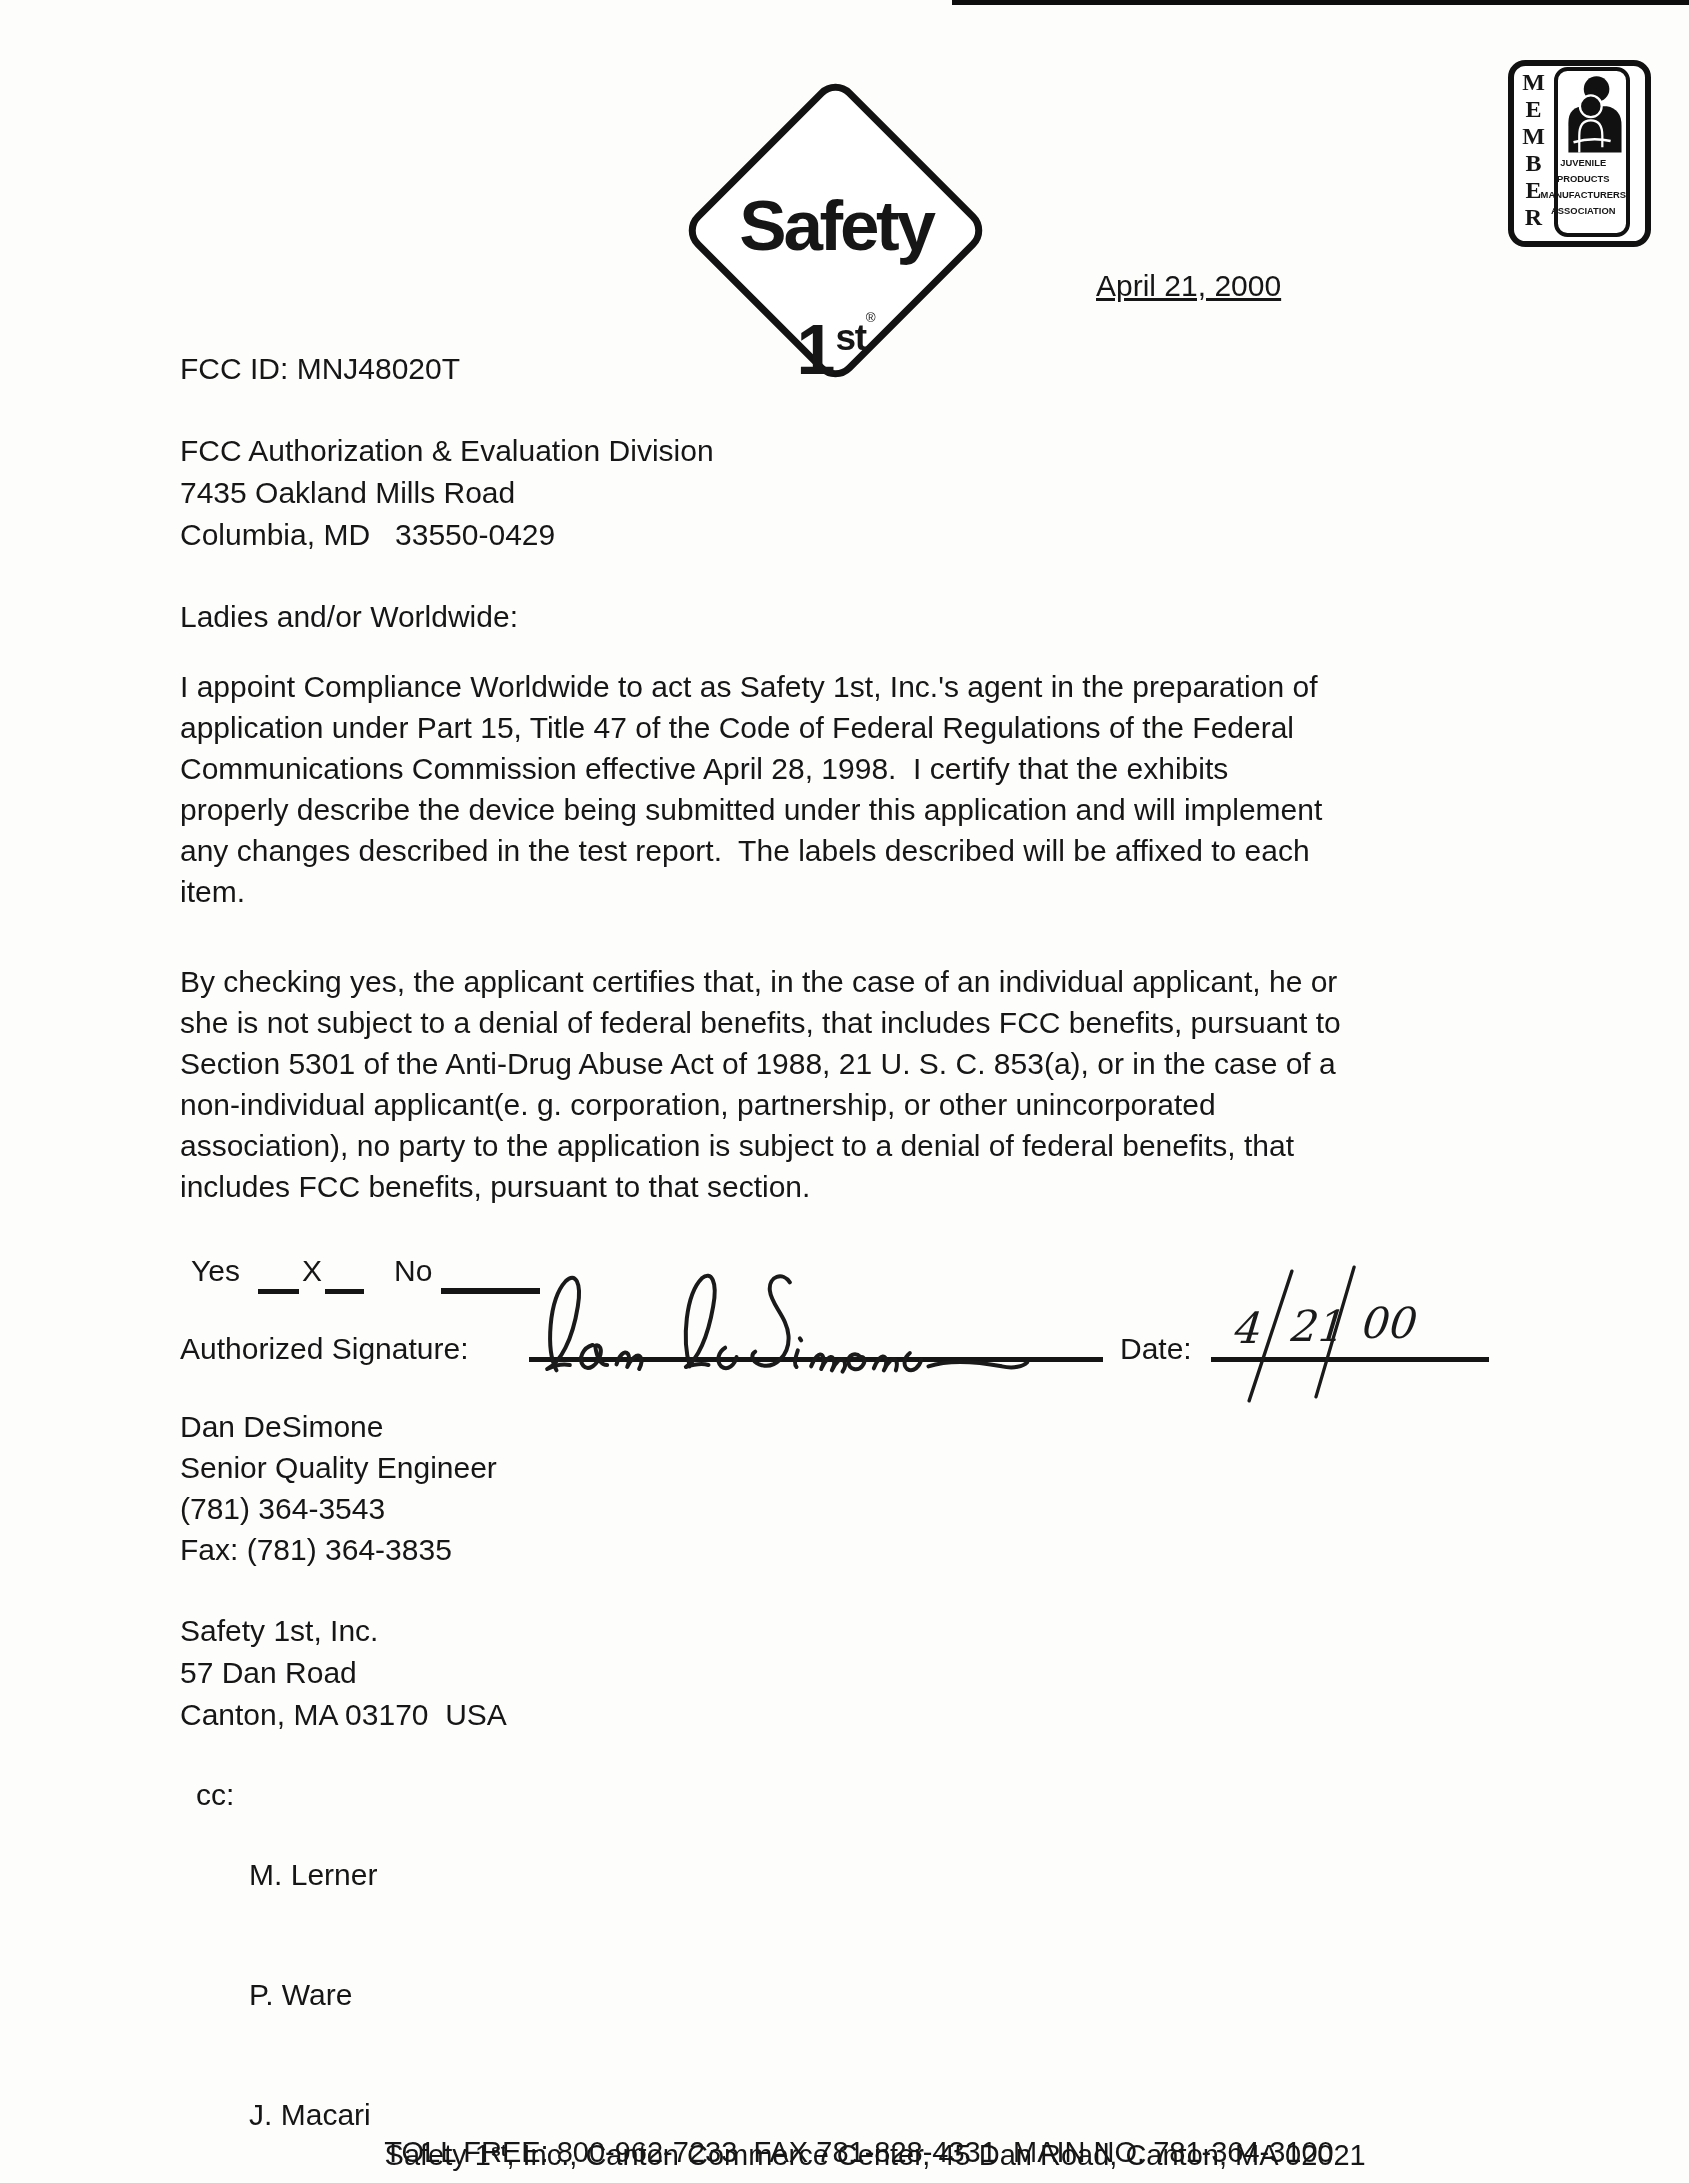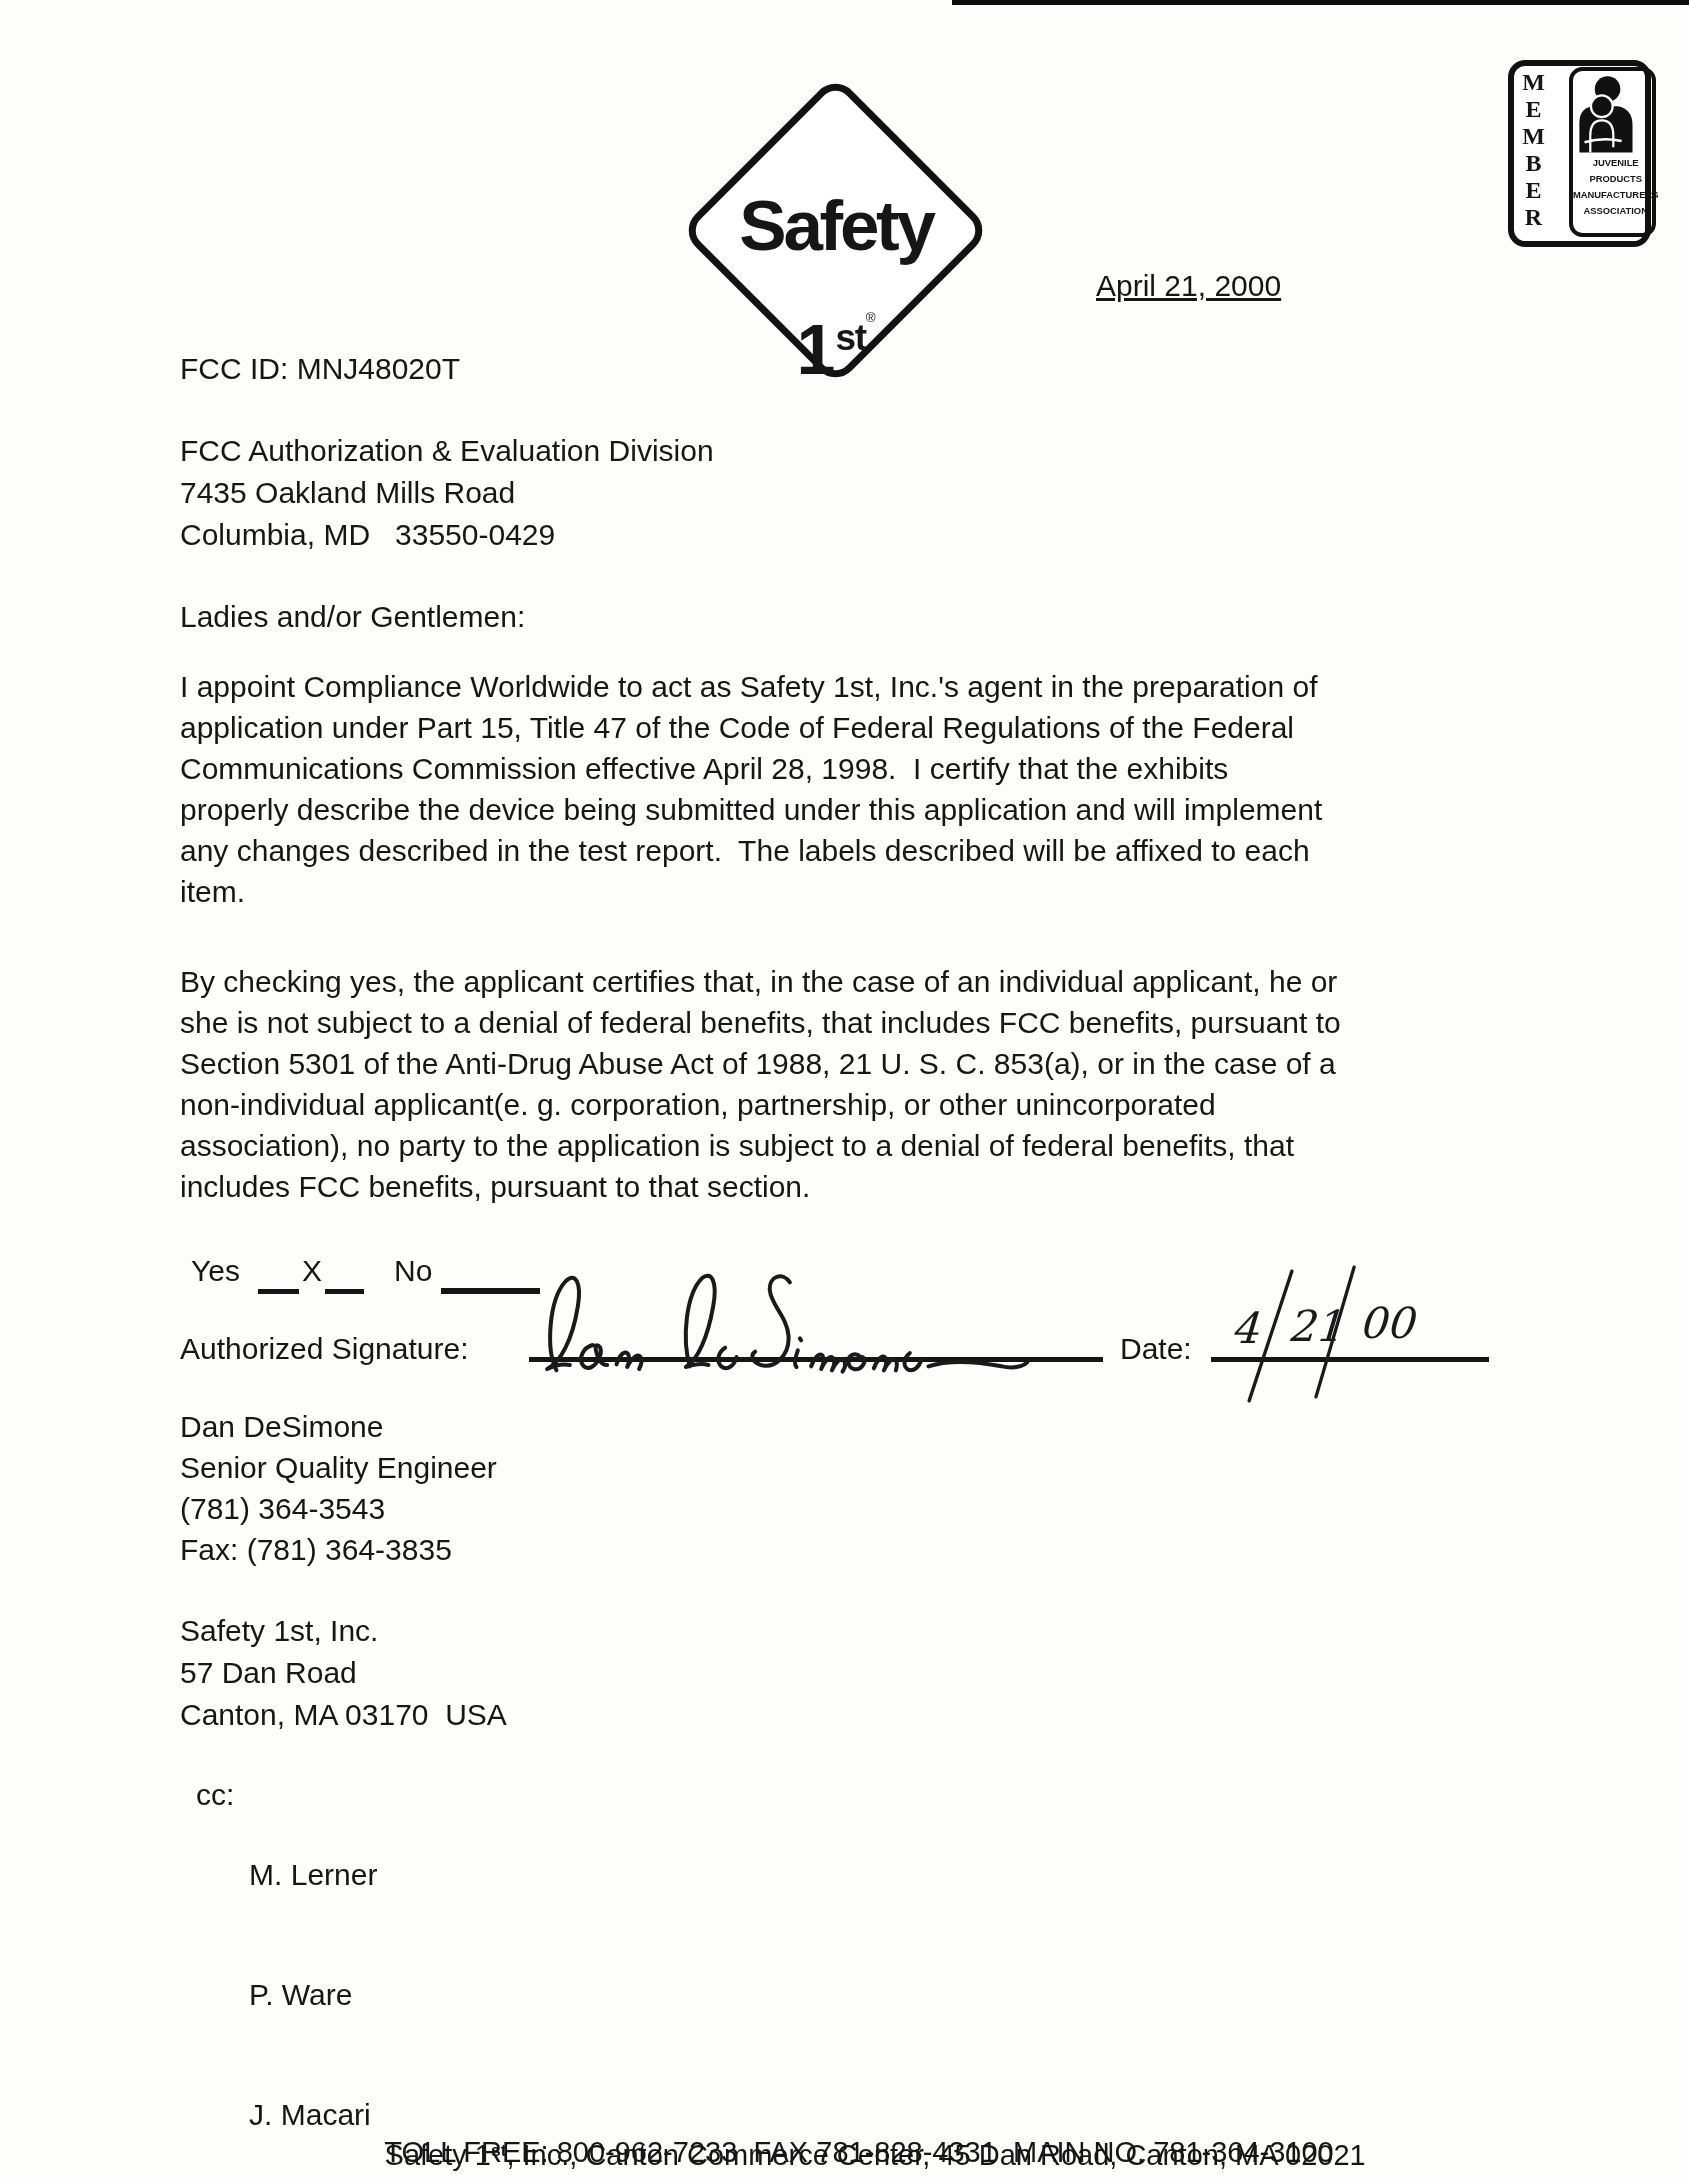--- a/index.html
+++ b/index.html
@@ -44,24 +44,24 @@
     border:6px solid #111;border-radius:17.4px;
     box-sizing:border-box;background:#fff;
   }
   .badge-letters{
     position:absolute;left:0;top:2.7px;width:39px;
     display:flex;flex-direction:column;align-items:center;
     font-family:"Liberation Serif", serif;
     font-size:24px;font-weight:bold;line-height:27px;
   }
   .badge-inner{
-    position:absolute;left:40px;top:1.3px;width:87px;height:170px;
+    position:absolute;left:40px;top:1.3px;width:76px;height:170px;
     border:4.7px solid #111;border-radius:13.4px;
     box-sizing:border-box;
-    display:flex;flex-direction:column;align-items:flex-start;margin-left:15px;
+    display:flex;flex-direction:column;align-items:flex-end;
   }
   .badge-icon{margin-top:4px;}
   .badge-org{
     margin-top:1.3px;text-align:center;
     font-size:9.4px;font-weight:bold;line-height:16px;
   }
 
   
   .sig-rule{background:#151515;}
 
@@ -122,21 +122,21 @@
   <div class="abs txt" style="left:1096px;top:265px;text-decoration:underline;">April 21, 2000</div>
 
   <div class="abs txt" style="left:180px;top:348px;">FCC ID: MNJ48020T</div>
 
   <div class="abs" style="left:180px;top:430px;">
     <div class="txt" style="line-height:42px;">FCC Authorization &amp; Evaluation Division</div>
     <div class="txt" style="line-height:42px;">7435 Oakland Mills Road</div>
     <div class="txt" style="line-height:42px;">Columbia, MD   33550-0429</div>
   </div>
 
-  <div class="abs txt" style="left:180px;top:596px;">Ladies and/or Gentlemen:</div>
+  <div class="abs txt" style="left:180px;top:596px;">Ladies and/or Worldwide:</div>
 
   <div class="abs para" style="left:180px;top:666px;">I appoint Compliance Worldwide to act as Safety 1st, Inc.'s agent in the preparation of
 application under Part 15, Title 47 of the Code of Federal Regulations of the Federal
 Communications Commission effective April 28, 1998.  I certify that the exhibits
 properly describe the device being submitted under this application and will implement
 any changes described in the test report.  The labels described will be affixed to each
 item.</div>
 
   <div class="abs para" style="left:180px;top:961px;">By checking yes, the applicant certifies that, in the case of an individual applicant, he or
 she is not subject to a denial of federal benefits, that includes FCC benefits, pursuant to

